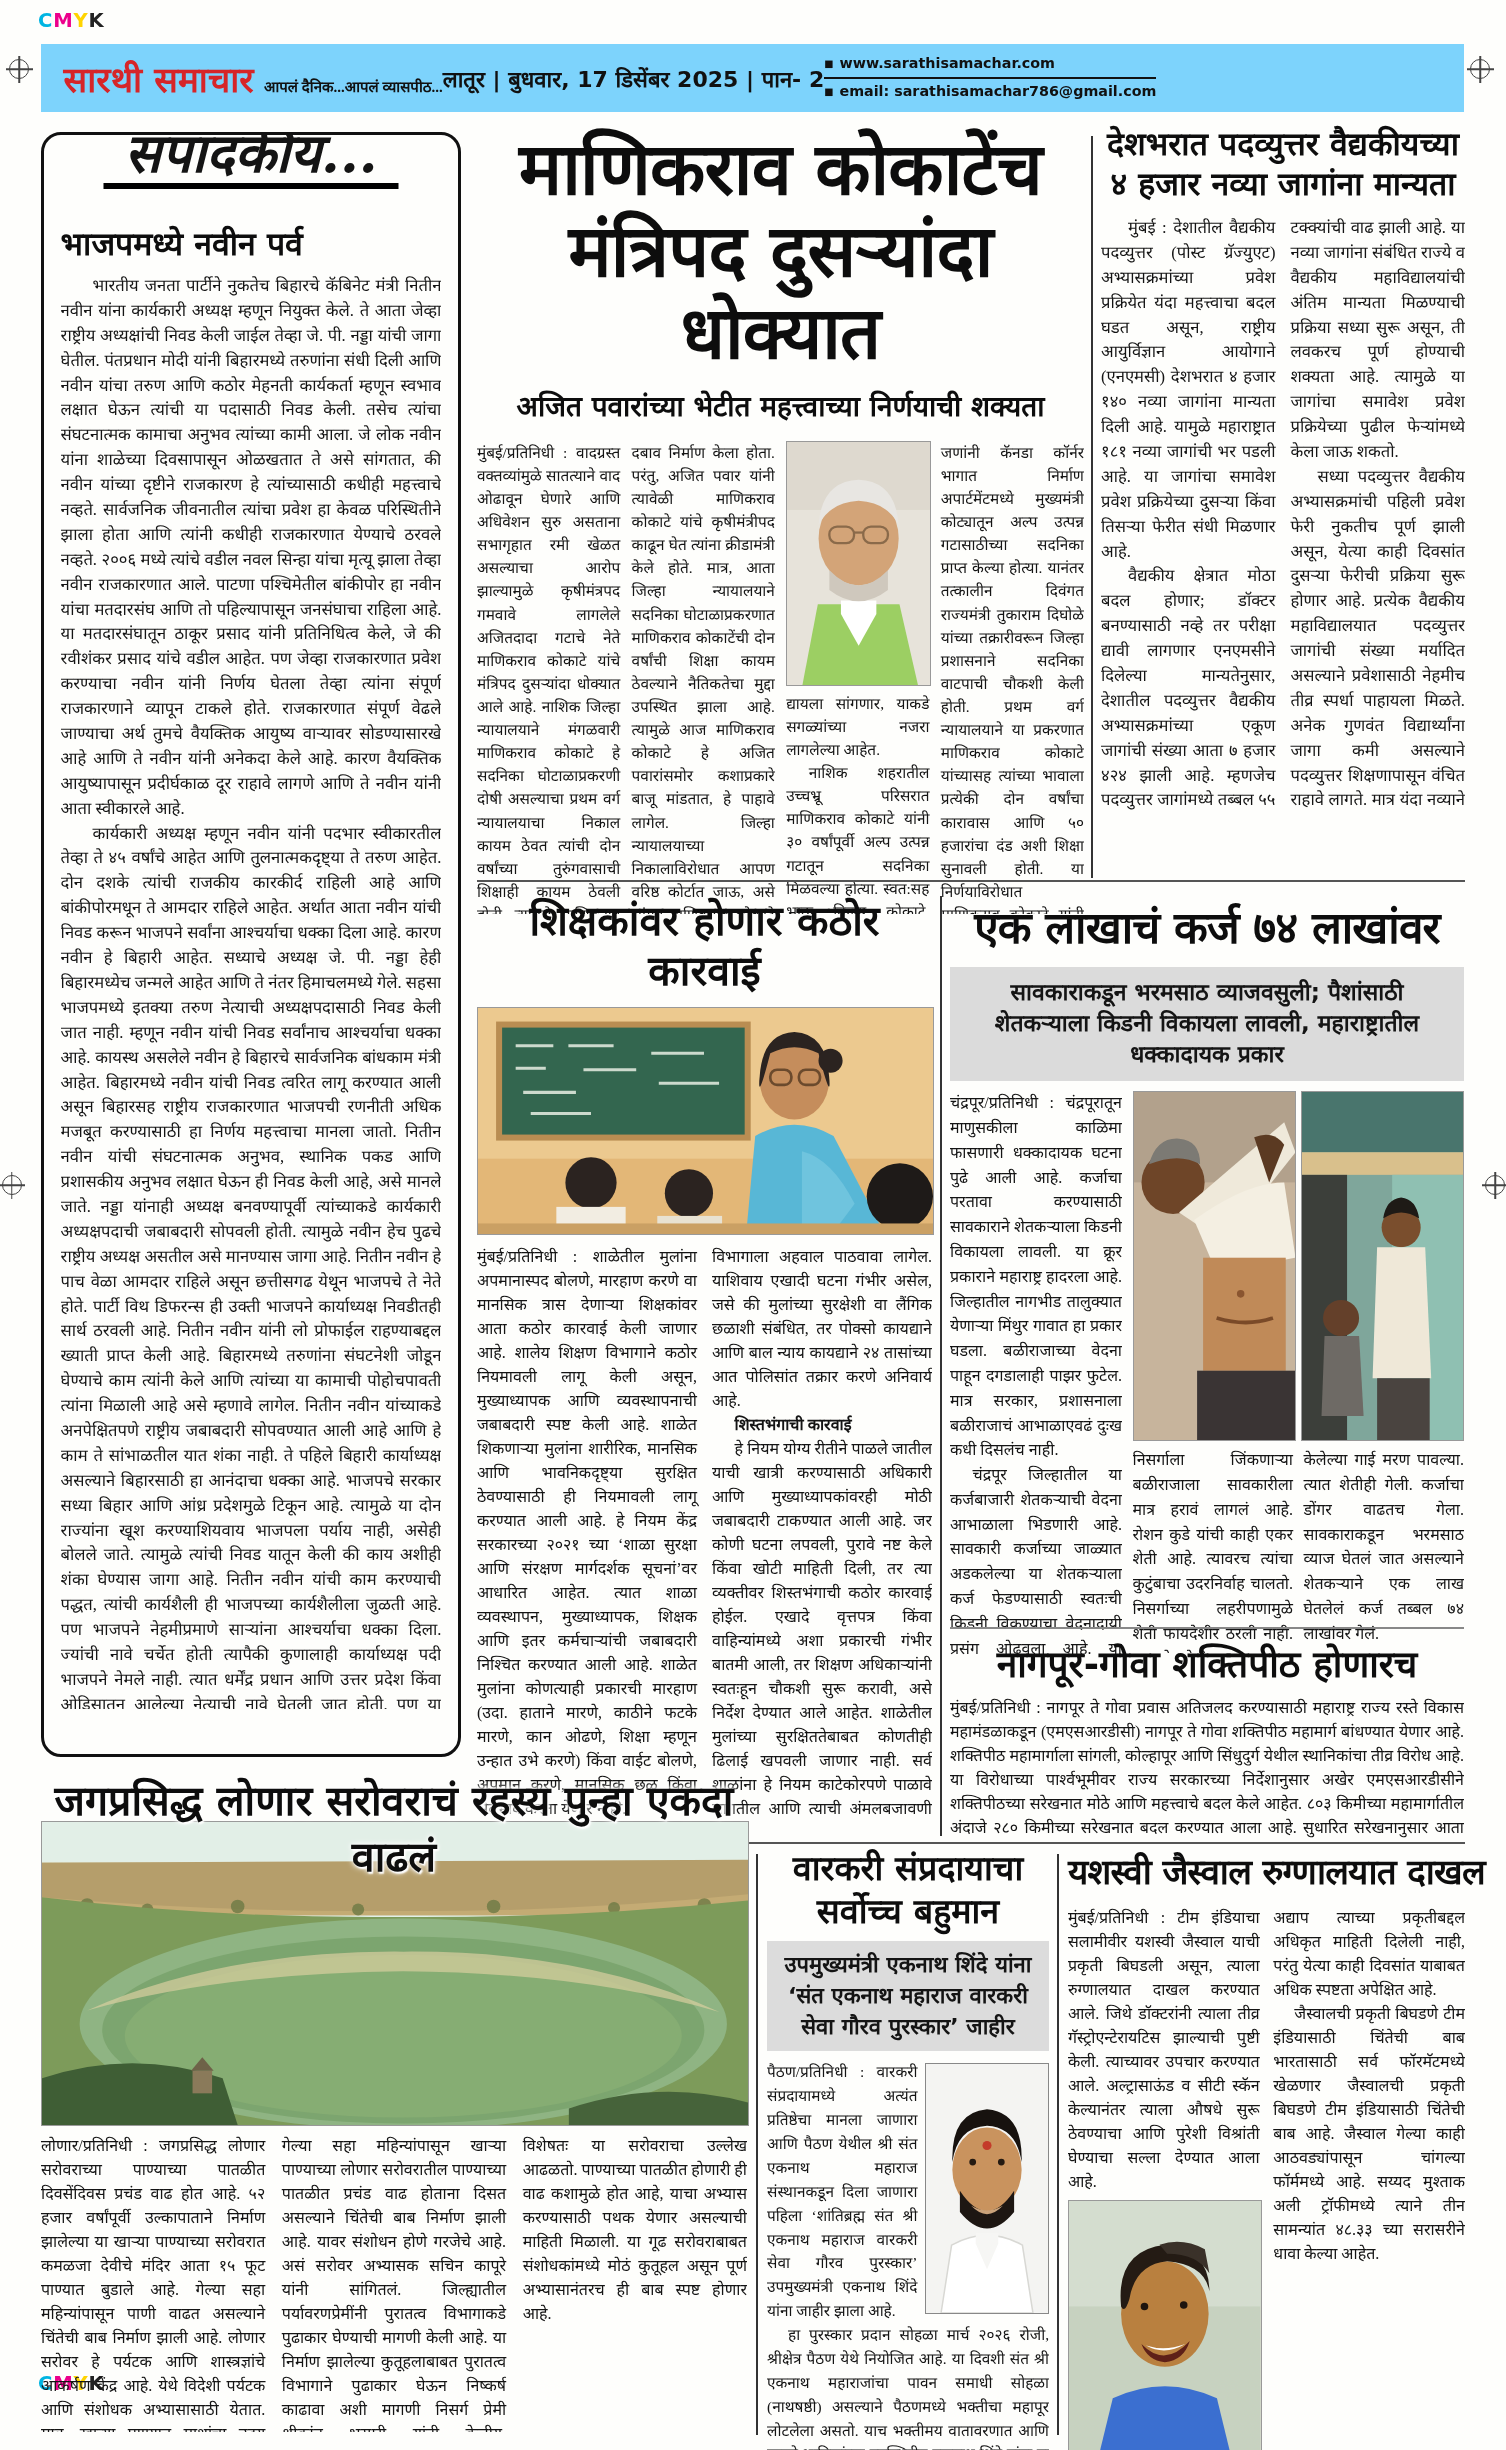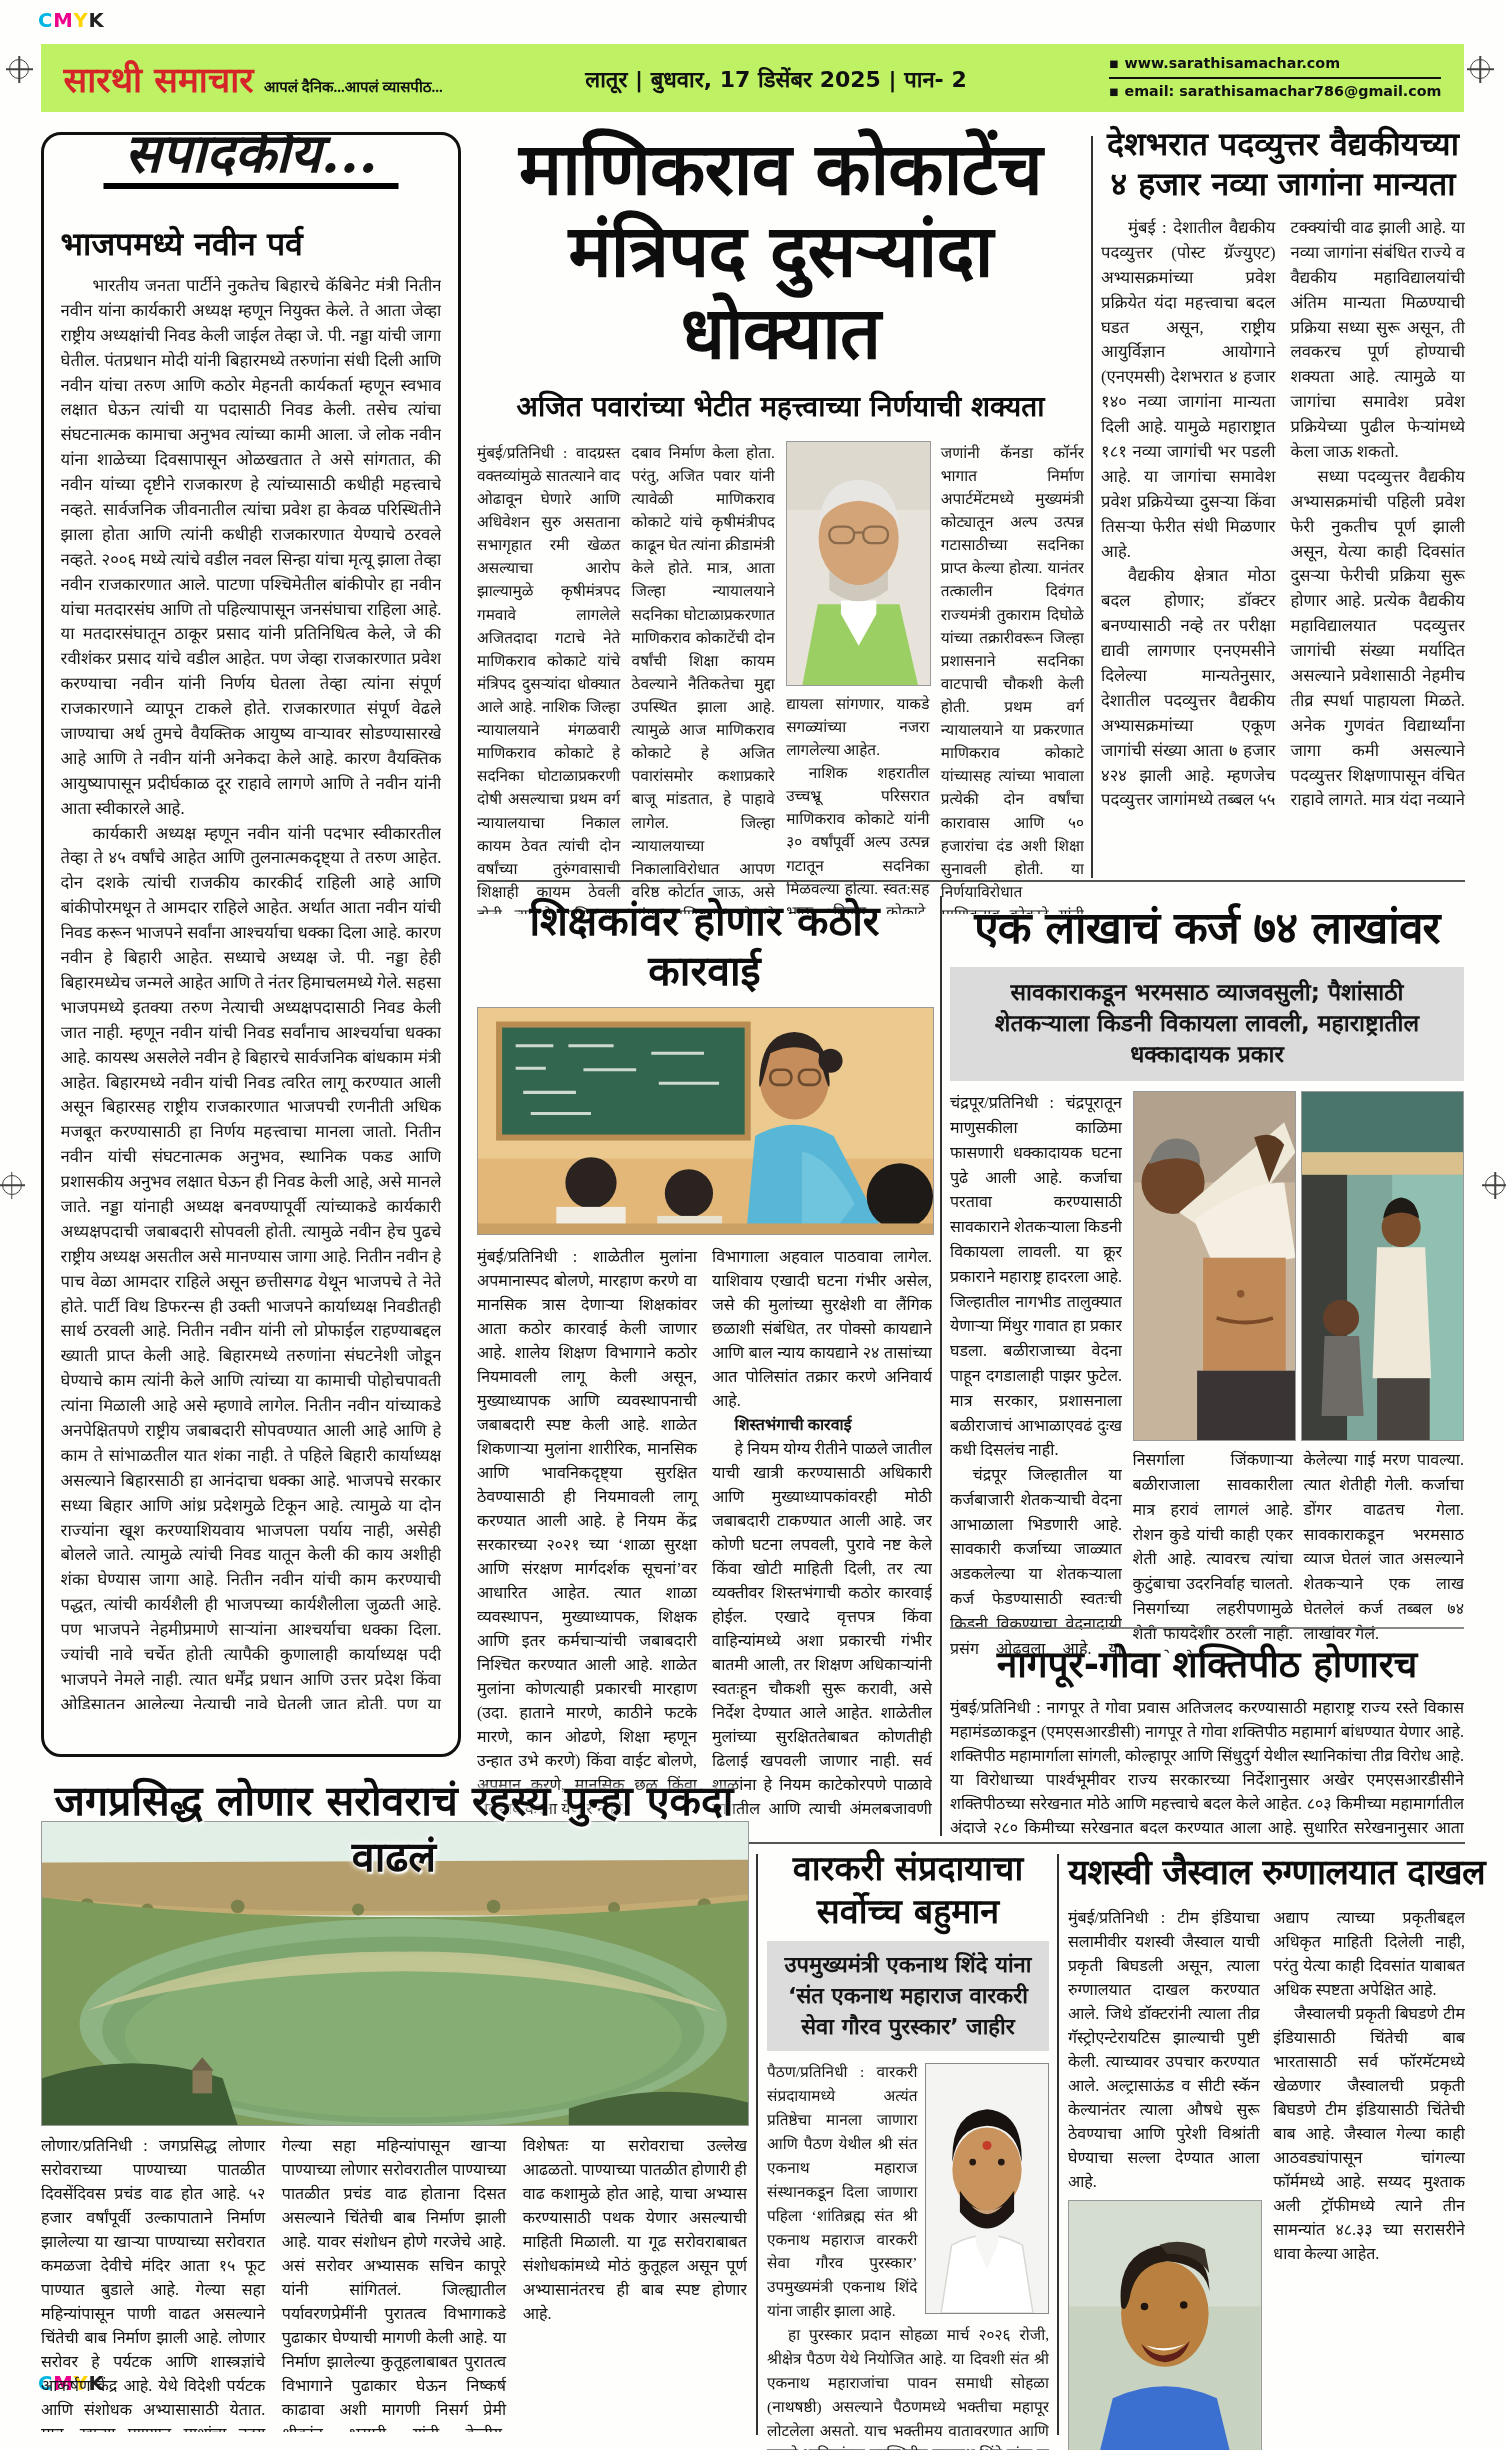--- a/index.html
+++ b/index.html
@@ -9,21 +9,21 @@
   .hl{font-family:"DejaVu Sans","Liberation Sans",sans-serif;font-weight:700;color:#0d0d0d;}
   .just{text-align:justify;}
   .clip{overflow:hidden;}
   
   .regmark{width:18px;height:18px;border:1.5px solid #444;border-radius:50%;}
   .regmark::before{content:"";position:absolute;left:50%;top:-4.5px;width:1.5px;height:27px;background:#444;transform:translateX(-50%);}
   .regmark::after{content:"";position:absolute;top:50%;left:-4.5px;height:1.5px;width:27px;background:#444;transform:translateY(-50%);}
   .cmyk{font-family:"DejaVu Sans",sans-serif;font-size:19.6px;font-weight:700;letter-spacing:0.8px;}
   .cmyk .c{color:#00b5e2}.cmyk .m{color:#ec008c}.cmyk .y{color:#ffd400}.cmyk .k{color:#222}
   
-  .masthead{left:41px;top:44px;width:1423px;height:68px;background:#bef264;display:flex;align-items:center;justify-content:space-between;padding:0 22.6px;box-sizing:border-box;}
+  .masthead{left:41px;top:44px;width:1423px;height:68px;background:#7dd3fc;display:flex;align-items:center;padding:0 22.6px;box-sizing:border-box;}
   .brand{display:flex;align-items:baseline;gap:10.5px;}
   .brand-name{font-size:35px;font-weight:800;color:#D62528;font-family:"DejaVu Serif",serif;}
   .brand-tag{font-size:15px;font-weight:700;color:#111;}
   .date-line{font-size:22px;font-weight:800;color:#111;font-family:"DejaVu Sans",sans-serif;}
   .contact{font-size:14.3px;font-weight:700;color:#111;line-height:1.5;font-family:"DejaVu Sans",sans-serif;}
   .contact .row1{border-bottom:2.3px solid #111;padding-bottom:2.3px;margin-bottom:2.3px;}
   .sq{font-size:9.8px;vertical-align:1.5px;margin-right:6px;}
   
   .edit-box{left:41px;top:132px;width:420px;height:1625px;border:3px solid #111;border-radius:20px;box-sizing:border-box;padding:81px 16.6px 18px 16.6px;}
   .edit-title{position:absolute;top:-10.5px;left:50%;transform:translateX(-50%);background:#fefefc;padding:0 21px 1.5px 21px;

